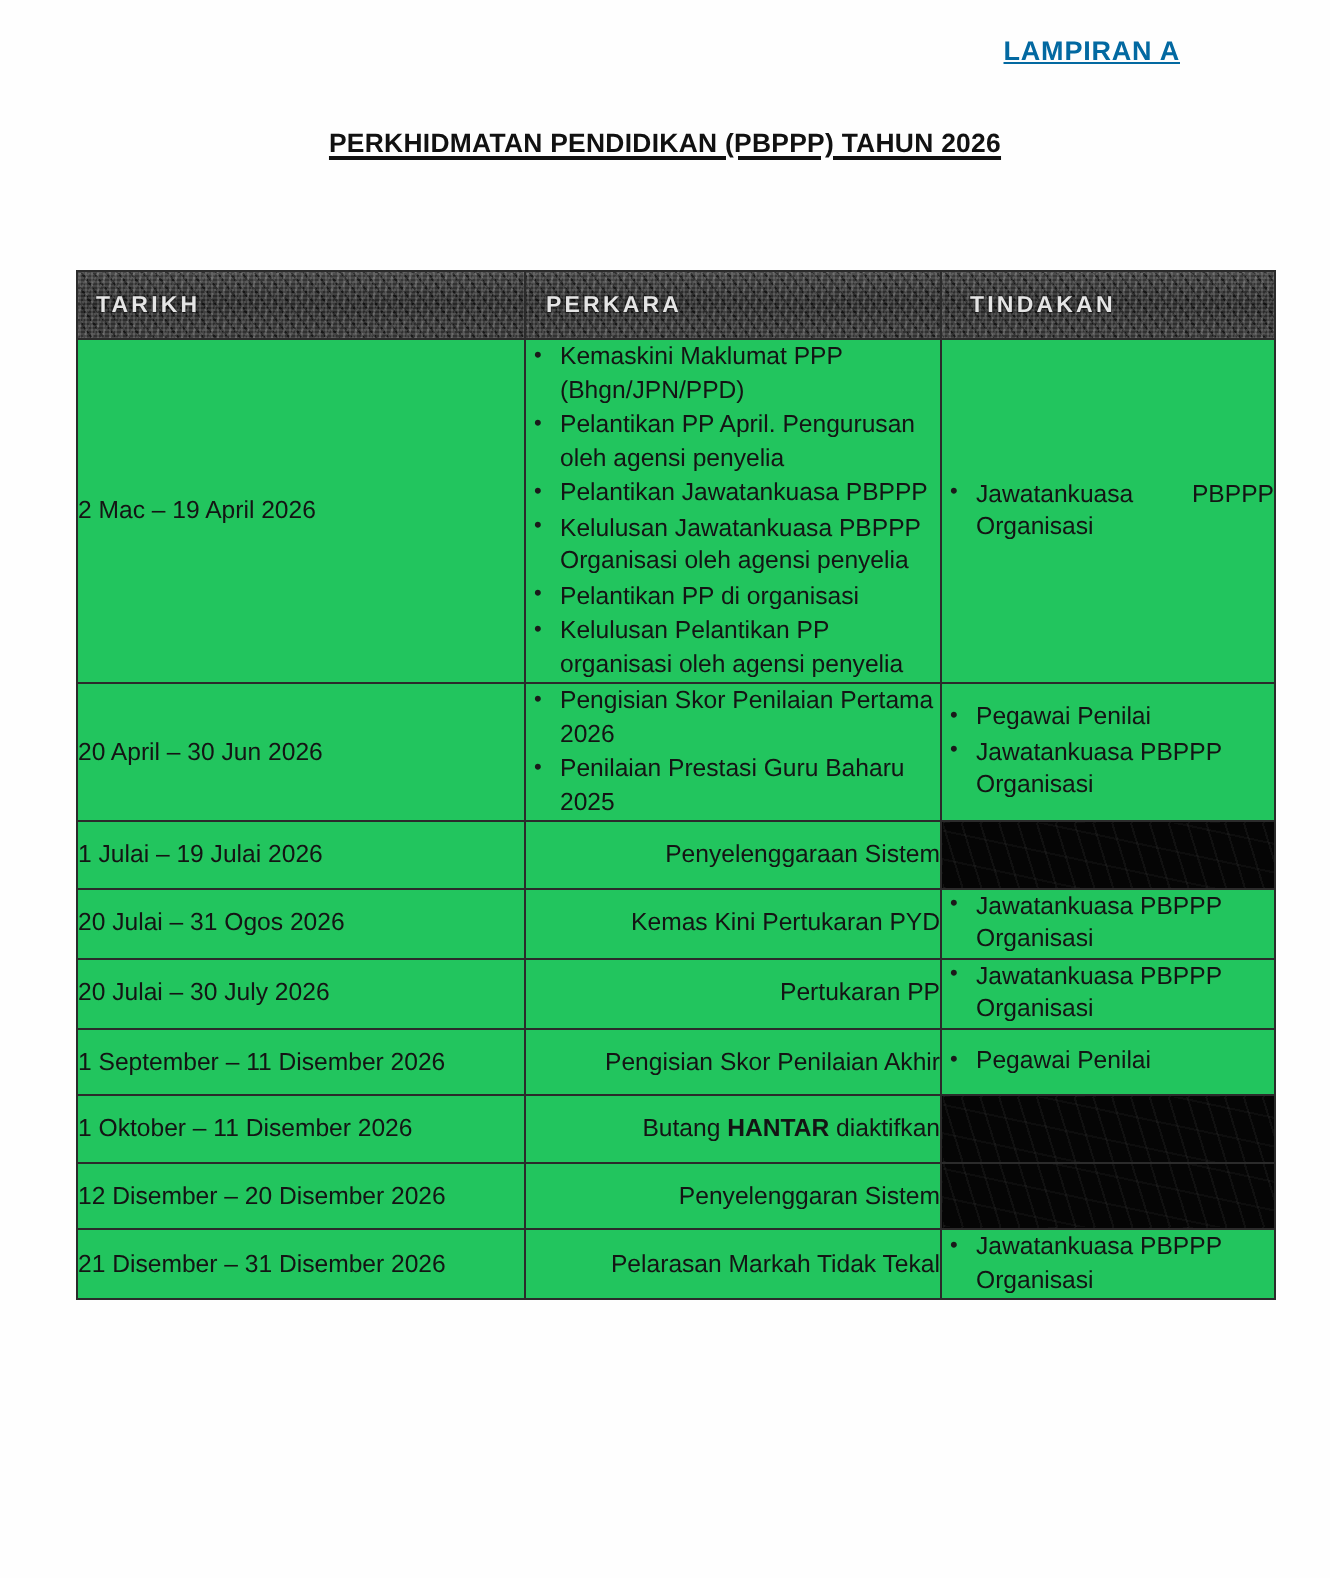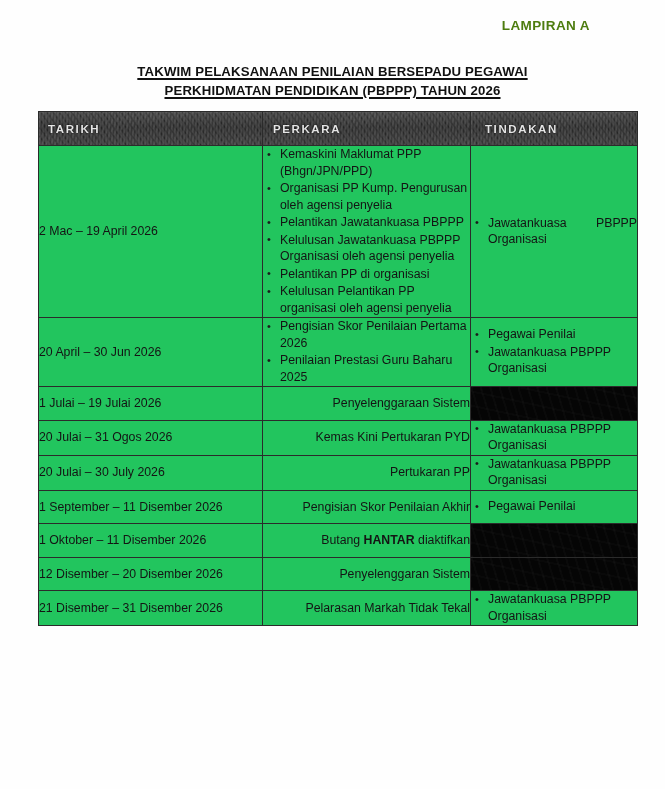--- a/index.html
+++ b/index.html
@@ -25,21 +25,22 @@
   }
 
   
   .lampiran {
     position: absolute;
     top: 18px;
     right: 75px;
     font-size: 13.5px;
     font-weight: bold;
     letter-spacing: 0.4px;
-    color: #4d7c0f;
+    color: #0369a1;
+    text-decoration: underline;
   }
 
   
   .doc-title {
     position: absolute;
     top: 62px;
     left: 0;
     width: 665px;
     text-align: center;
     font-size: 13.2px;
@@ -59,20 +60,21 @@
   .tbl-wrap {
     position: absolute;
     left: 38px;
     top: 111px;
     width: 599px;
   }
   table.takwim {
     border-collapse: collapse;
     width: 599px;
     table-layout: fixed;
+    margin-top: 24px;
   }
   table.takwim td, table.takwim th {
     border: 1.4px solid #2b2b2b;
     vertical-align: middle;
     padding: 0;
   }
 
   col.c-tarikh   { width: 224px; }
   col.c-perkara  { width: 208px; }
   col.c-tindakan { width: 167px; }
@@ -168,21 +170,20 @@
   .nb { white-space: nowrap; }
 </style>
 </head>
 <body>
 
 <div class="page">
 
   <div class="lampiran">LAMPIRAN A</div>
 
   <div class="doc-title">
-    <div><span class="tline">TAKWIM PELAKSANAAN PENILAIAN BERSEPADU PEGAWAI</span></div>
     <div><span class="tline">PERKHIDMATAN PENDIDIKAN (PBPPP) TAHUN 2026</span></div>
   </div>
 
   <div class="tbl-wrap">
     <table class="takwim">
       <colgroup>
         <col class="c-tarikh">
         <col class="c-perkara">
         <col class="c-tindakan">
       </colgroup>
@@ -198,21 +199,21 @@
             <span class="hlabel">TINDAKAN</span>
           </th>
         </tr>
       </thead>
       <tbody id="tbody">
           <tr>
             <td class="cell tarikh"><span class="nb">2 Mac – 19 April 2026</span></td>
             <td class="cell perkara">
               <ul class="bul">
                 <li>Kemaskini Maklumat PPP (Bhgn/JPN/PPD)</li>
-                <li>Organisasi PP Kump. Pengurusan oleh agensi penyelia</li>
+                <li>Pelantikan PP April. Pengurusan oleh agensi penyelia</li>
                 <li>Pelantikan Jawatankuasa PBPPP</li>
                 <li>Kelulusan Jawatankuasa PBPPP Organisasi oleh agensi penyelia</li>
                 <li>Pelantikan PP di organisasi</li>
                 <li>Kelulusan Pelantikan PP organisasi oleh agensi penyelia</li>
               </ul>
             </td>
             <td class="cell tindakan">
               <ul class="bul">
                 <li class="justify2">Jawatankuasa PBPPP Organisasi</li>
               </ul>

